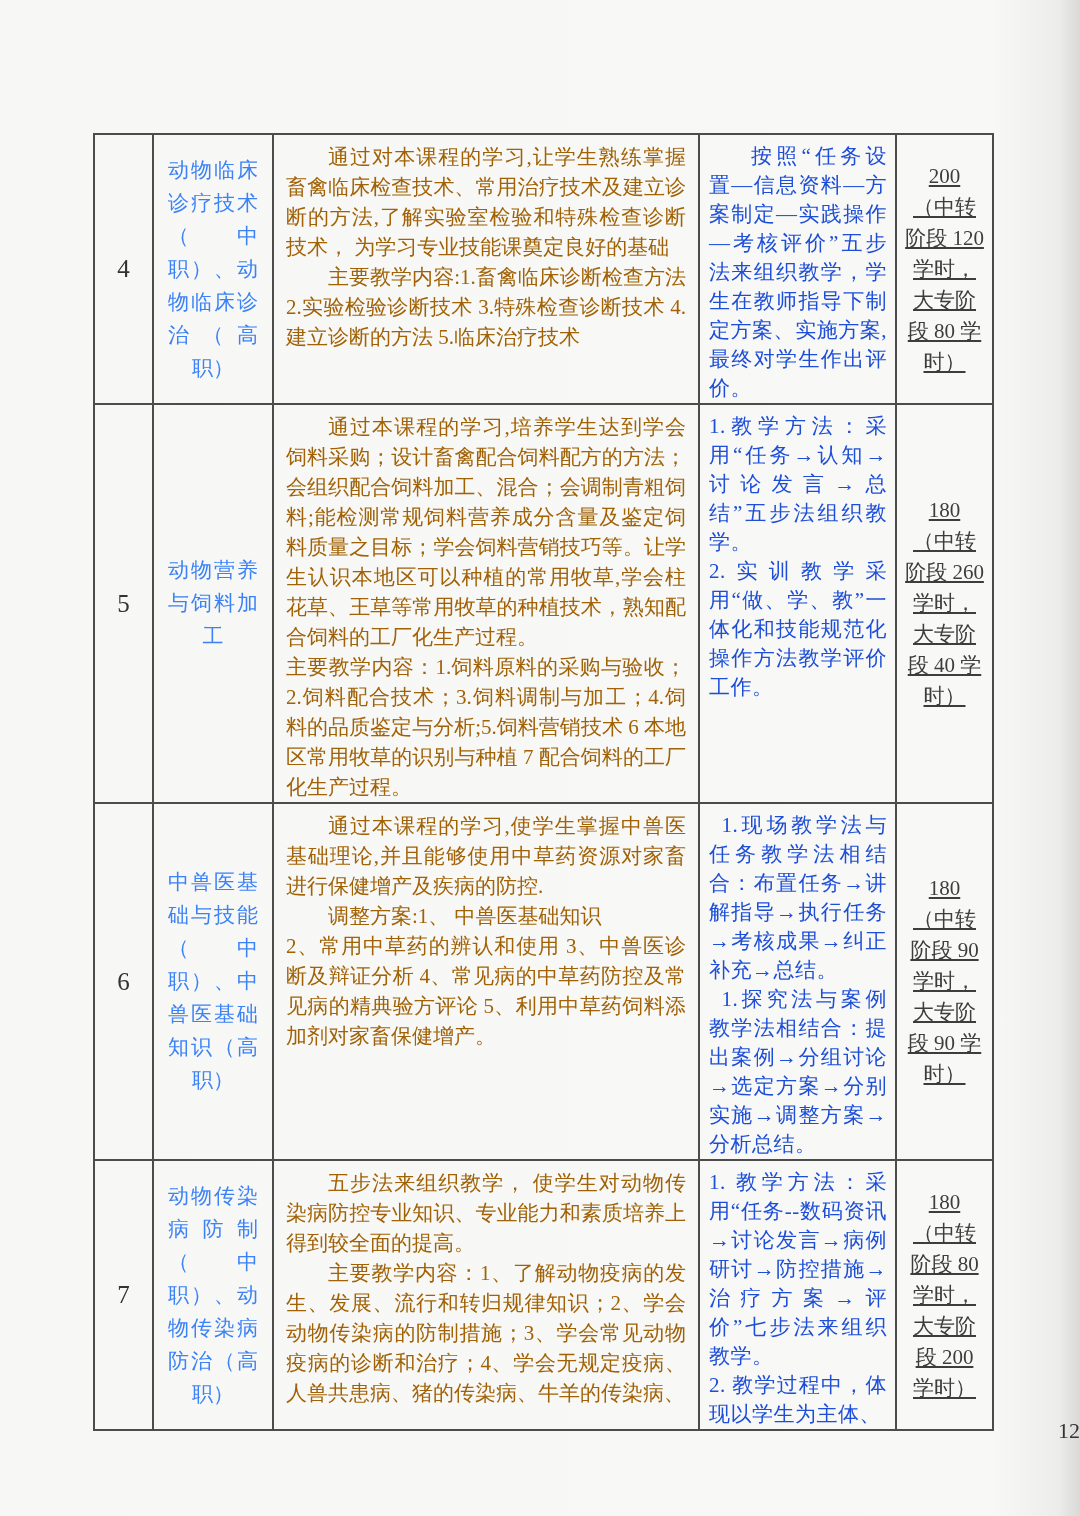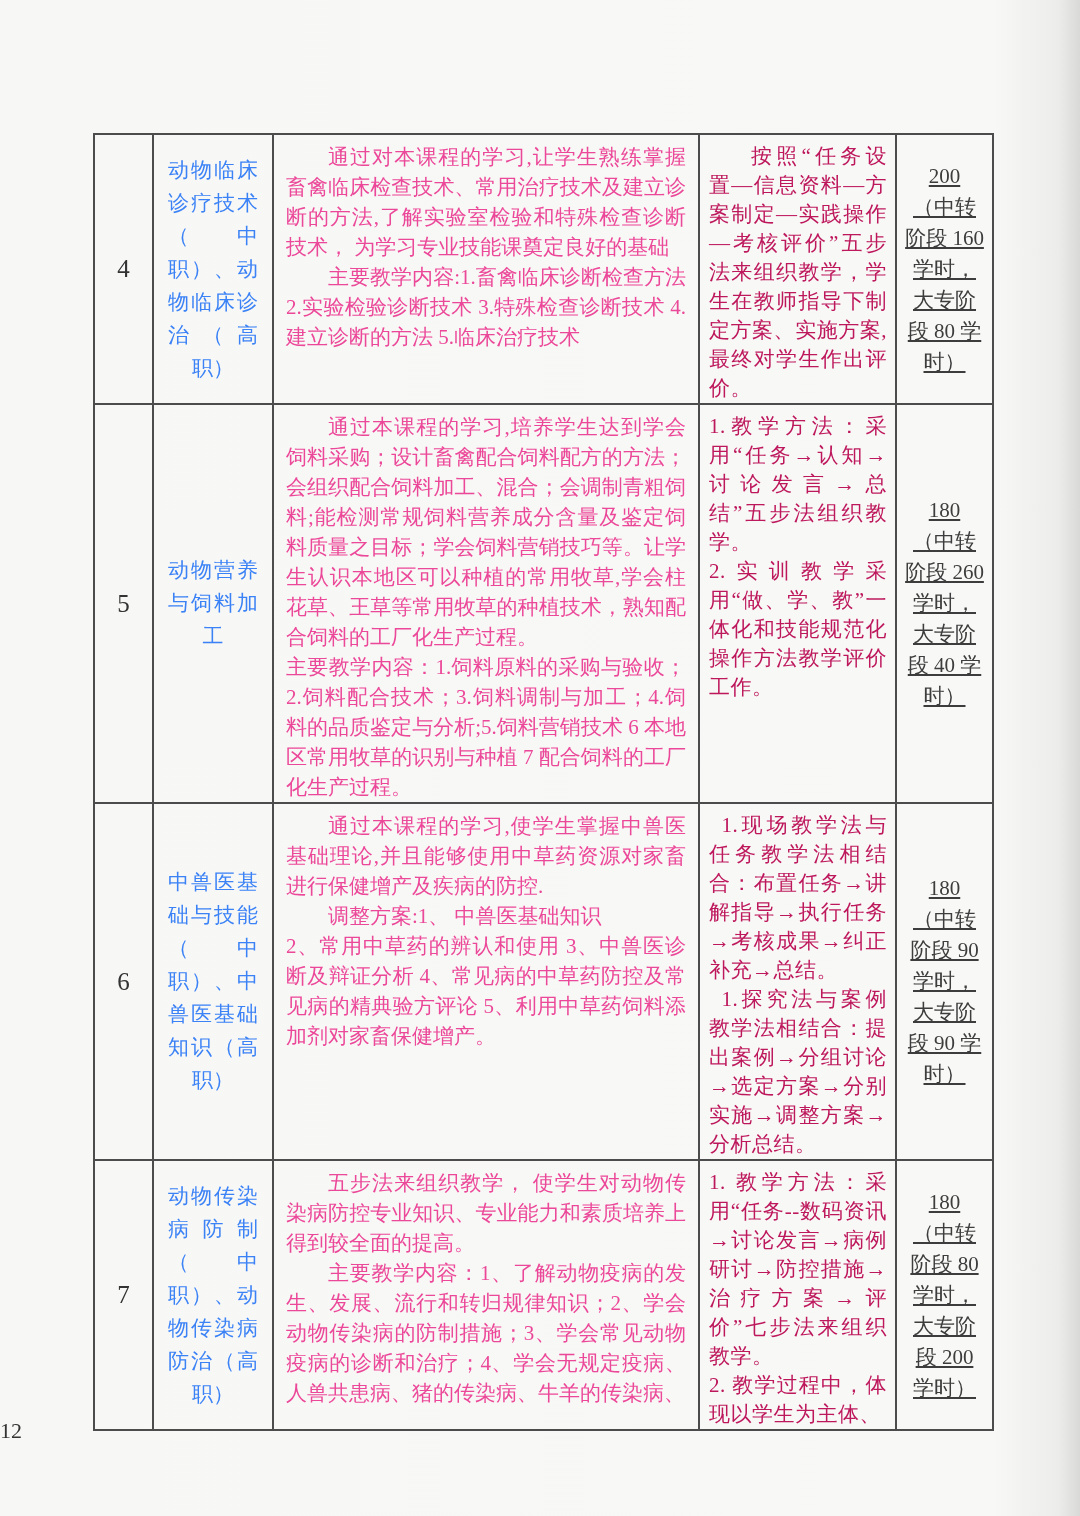--- a/index.html
+++ b/index.html
@@ -32,40 +32,40 @@
     font-size:25px; color:#333;
   }
   td.col-name {
     vertical-align:middle; padding:0 14px;
     font-size:21px; line-height:33px;
     text-align:justify; text-align-last:center; color:#3b82f6;
   }
   td.col-desc {
     vertical-align:top; padding:7px 12px 0 12px;
     font-size:21px; line-height:30px;
-    text-align:justify; color:#ec4899;
+    text-align:justify; color:#a16207;
   }
   td.col-meth {
     vertical-align:top; padding:7px 8px 0 9px;
     font-size:21px; line-height:29px;
-    text-align:justify; color:#be185d;
+    text-align:justify; color:#1d4ed8;
     letter-spacing:0.5px;
   }
   td.col-hours {
     text-align:center; vertical-align:middle;
     font-size:21px; line-height:31px; padding:0 6px;
     color:#3d3d3d;
     text-decoration:underline;
   }
   p { margin:0; }
   .indent    { text-indent:2em; }
   .indent-sm { text-indent:0.6em; }
   .page-number {
     position:absolute; left:0; top:1418px; width:100%;
-    text-align:left; font-size:22px; color:#333;
+    text-align:right; font-size:22px; color:#333;
   }
 </style>
 </head>
 <body>
 
 <div class="sheet">
 
   <table class="doc-table">
     <colgroup>
       <col class="c-no">
@@ -81,21 +81,21 @@
         <td class="col-name">动物临床诊疗技术（中职）、动物临床诊治（高职）</td>
         <td class="col-desc">
           <p class="indent">通过对本课程的学习,让学生熟练掌握畜禽临床检查技术、常用治疗技术及建立诊断的方法,了解实验室检验和特殊检查诊断技术， 为学习专业技能课奠定良好的基础</p>
           <p class="indent">主要教学内容:1.畜禽临床诊断检查方法 2.实验检验诊断技术 3.特殊检查诊断技术 4.建立诊断的方法 5.临床治疗技术</p>
         </td>
         <td class="col-meth">
           <p class="indent">按照“任务设置—信息资料—方案制定—实践操作—考核评价”五步法来组织教学，学生在教师指导下制定方案、实施方案,最终对学生作出评价。</p>
         </td>
         <td class="col-hours">
           <div>200</div>
-          <div>（中转阶段 160 学时，大专阶段 80 学时）</div>
+          <div>（中转阶段 120 学时，大专阶段 80 学时）</div>
         </td>
       </tr>
 
       <tr class="r1">
         <td class="col-no">5</td>
         <td class="col-name">动物营养与饲料加工</td>
         <td class="col-desc">
           <p class="indent">通过本课程的学习,培养学生达到学会饲料采购；设计畜禽配合饲料配方的方法；会组织配合饲料加工、混合；会调制青粗饲料;能检测常规饲料营养成分含量及鉴定饲料质量之目标；学会饲料营销技巧等。让学生认识本地区可以种植的常用牧草,学会柱花草、王草等常用牧草的种植技术，熟知配合饲料的工厂化生产过程。</p>
           <p>主要教学内容：1.饲料原料的采购与验收；2.饲料配合技术；3.饲料调制与加工；4.饲料的品质鉴定与分析;5.饲料营销技术 6 本地区常用牧草的识别与种植 7 配合饲料的工厂化生产过程。</p>
         </td>

